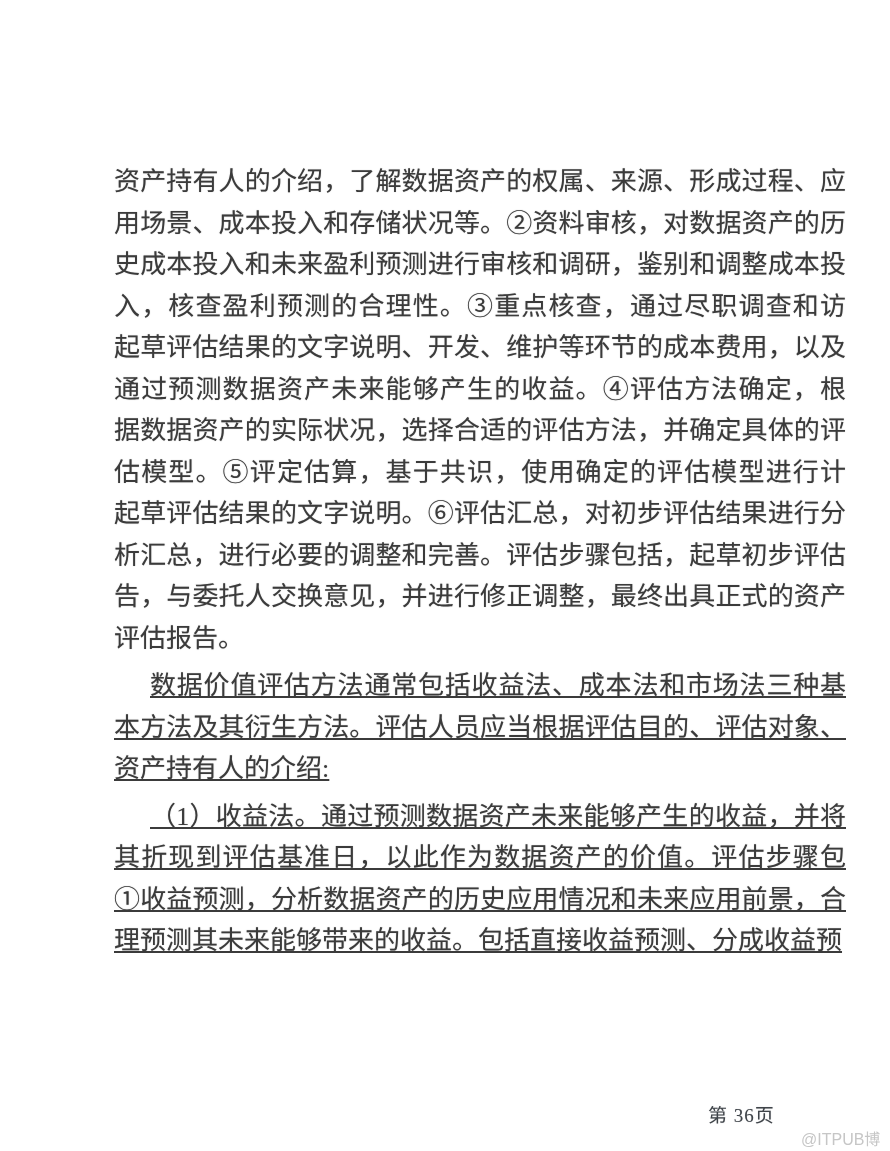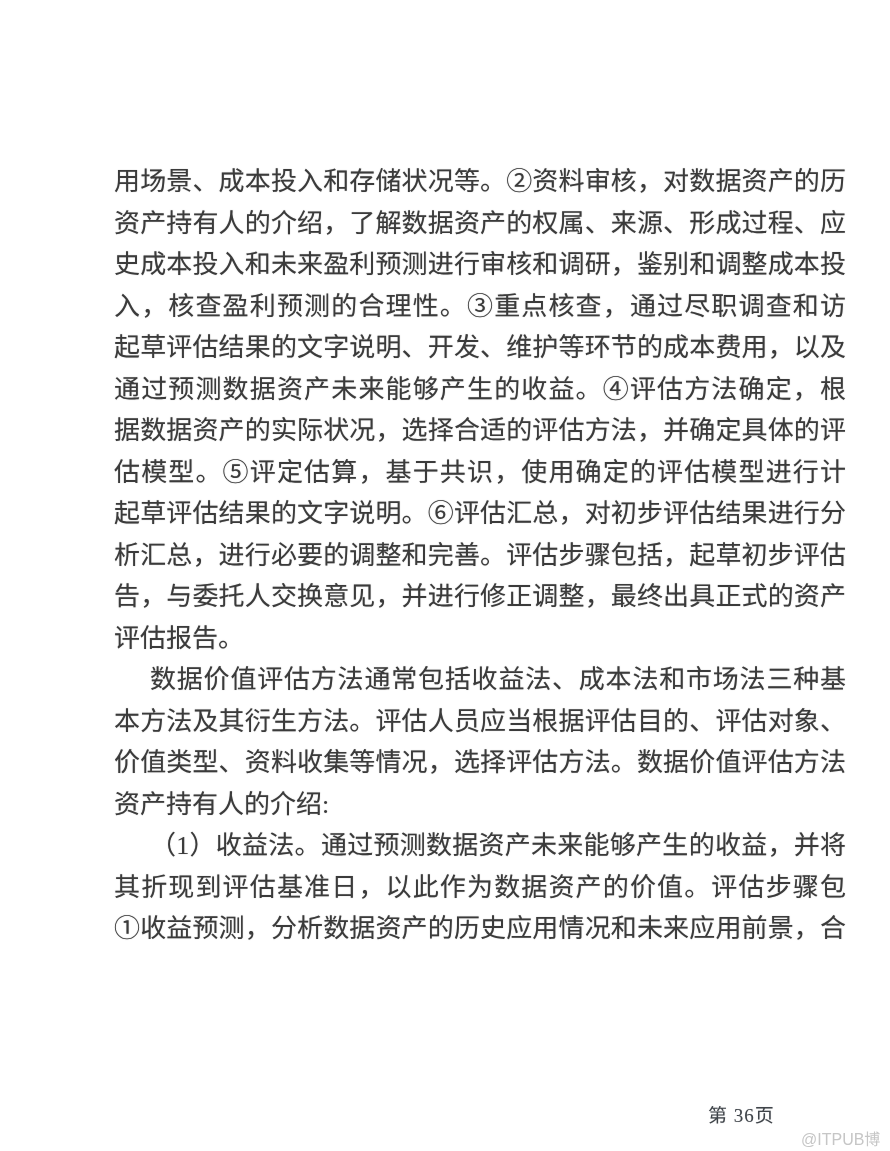--- a/index.html
+++ b/index.html
@@ -23,20 +23,22 @@
     position: absolute;
     left: 114px;
     top: 161px;
     width: 732px;
     color: var(--body-text, #3b3b3b);
     font-size: 26px;
     line-height: 41.5px;
     text-shadow: 0 0 1px rgba(100, 100, 100, 0.55);
   }
   .paragraph + .paragraph {
+    margin-top: 6px;
+    text-decoration: underline;
   }
   .line {
     height: 41.5px;
     overflow: hidden;
     white-space: nowrap;
   }
   .line.justify {
     white-space: normal;
     text-align: justify;
     text-align-last: justify;
@@ -62,42 +64,42 @@
     color: var(--watermark-text, #c6c6c6);
     font-family: "Liberation Sans", "DejaVu Sans", sans-serif;
   }
 </style>
 </head>
 <body>
 
 <div class="page">
   <main class="body-text">
       <div class="paragraph">
+        <div class="line justify">资产持有人的介绍，了解数据资产的权属、来源、形成过程、应</div>
         <div class="line justify">用场景、成本投入和存储状况等。②资料审核，对数据资产的历</div>
-        <div class="line justify">资产持有人的介绍，了解数据资产的权属、来源、形成过程、应</div>
         <div class="line justify">史成本投入和未来盈利预测进行审核和调研，鉴别和调整成本投</div>
         <div class="line justify">入，核查盈利预测的合理性。③重点核查，通过尽职调查和访谈，</div>
         <div class="line justify">起草评估结果的文字说明、开发、维护等环节的成本费用，以及</div>
         <div class="line justify">通过预测数据资产未来能够产生的收益。④评估方法确定，根</div>
         <div class="line justify">据数据资产的实际状况，选择合适的评估方法，并确定具体的评</div>
         <div class="line justify">估模型。⑤评定估算，基于共识，使用确定的评估模型进行计算，</div>
         <div class="line justify">起草评估结果的文字说明。⑥评估汇总，对初步评估结果进行分</div>
         <div class="line justify">析汇总，进行必要的调整和完善。评估步骤包括，起草初步评估报</div>
         <div class="line justify">告，与委托人交换意见，并进行修正调整，最终出具正式的资产</div>
         <div class="line">评估报告。</div>
       </div>
       <div class="paragraph">
         <div class="line justify indent">数据价值评估方法通常包括收益法、成本法和市场法三种基</div>
         <div class="line justify">本方法及其衍生方法。评估人员应当根据评估目的、评估对象、</div>
-        <div class="line justify">价值类型、资料收集等情况，选择评估方法。数据价值评估方法</div>
         <div class="line">资产持有人的介绍:</div>
       </div>
       <div class="paragraph">
         <div class="line justify indent">（1）收益法。通过预测数据资产未来能够产生的收益，并将</div>
         <div class="line justify">其折现到评估基准日，以此作为数据资产的价值。评估步骤包括:</div>
         <div class="line justify">①收益预测，分析数据资产的历史应用情况和未来应用前景，合</div>
+        <div class="line">理预测其未来能够带来的收益。包括直接收益预测、分成收益预</div>
       </div>
     </main>
 
   <div class="page-number">第 36页</div>
 
   <div class="watermark">@ITPUB博客</div>
 </div>
 
 </body></html>

